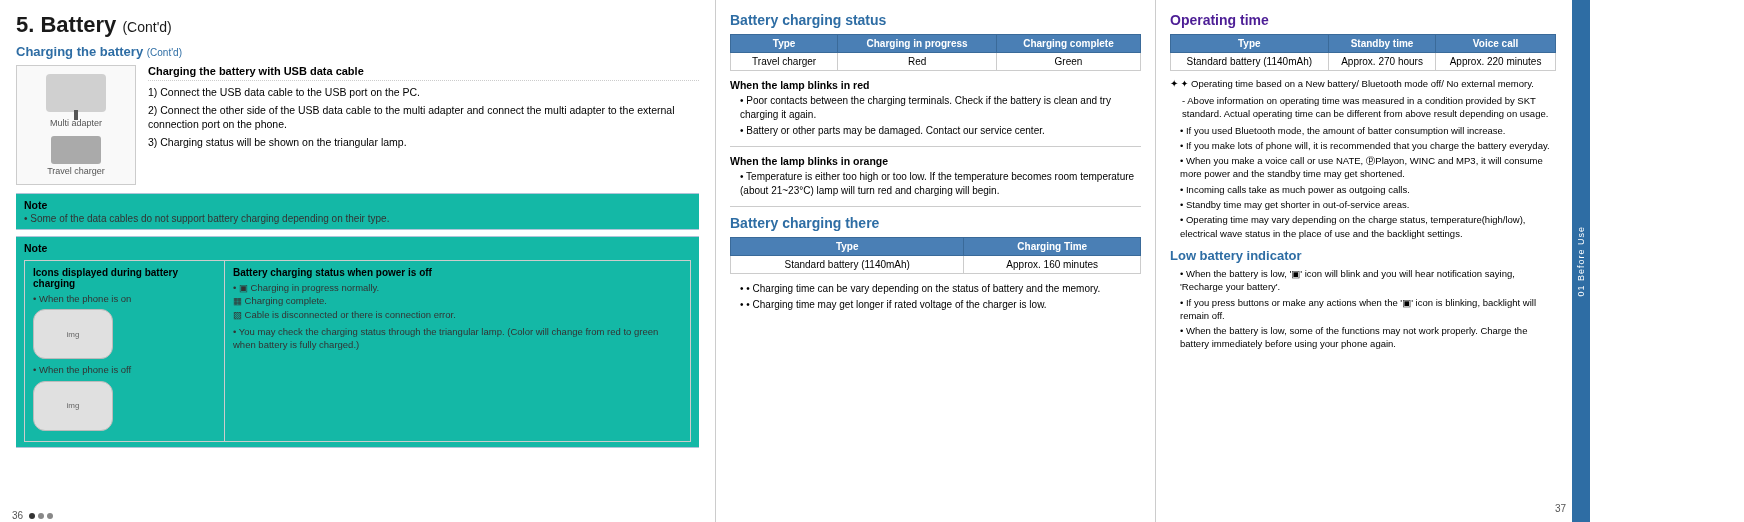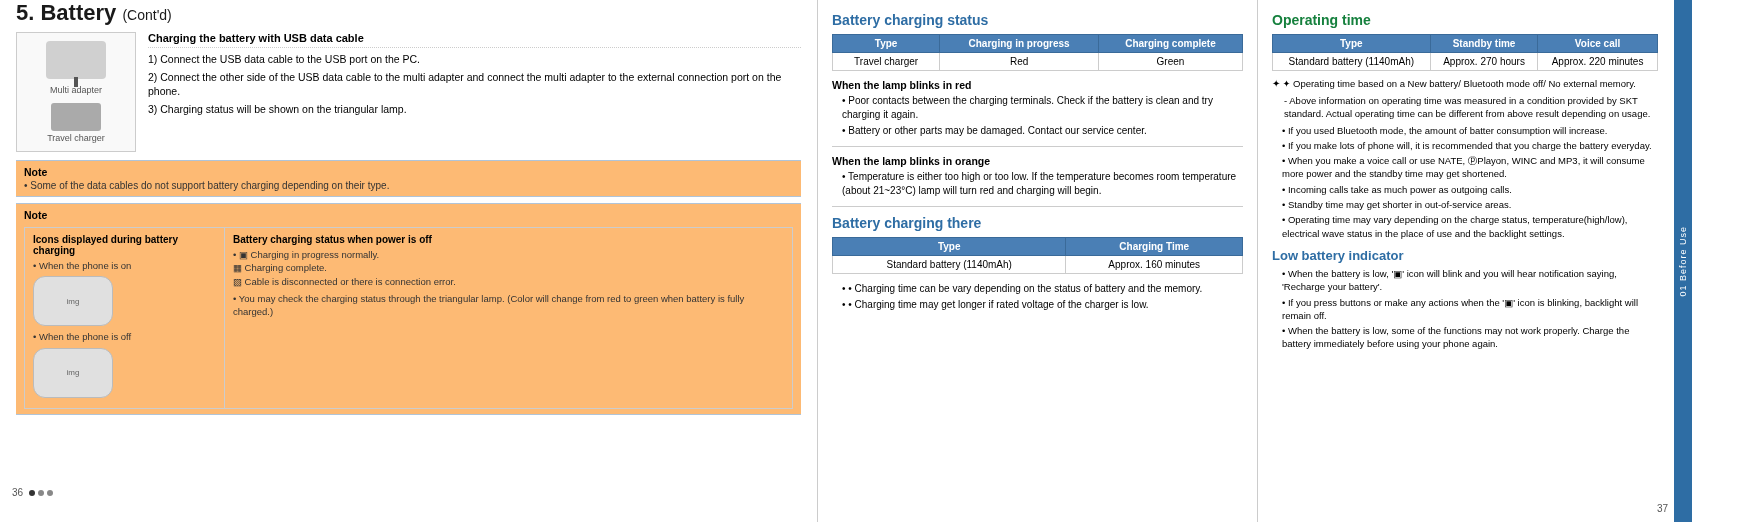--- a/index.html
+++ b/index.html
@@ -8,22 +8,22 @@
       font-size: 11px;
       background: #fff;
       width: 1744px;
       min-height: 522px;
       display: flex;
       overflow: hidden;
     }
 
     
     .left-panel {
-      width: 818px;
-      padding: 0 16px;
+      width: 716px;
+      padding: 12px 16px;
       border-right: 1px solid #ccc;
       position: relative;
     }
 
     .main-title {
       font-size: 22px;
       font-weight: bold;
       color: #1a1a1a;
       margin-bottom: 6px;
     }
@@ -109,21 +109,21 @@
       margin-bottom: 4px;
     }
 
     .step {
       margin-bottom: 3px;
       font-size: 10.5px;
       line-height: 1.4;
     }
 
     .note-box {
-      background: #fdba74;
+      background: #14b8a6;
       border-top: 1px solid #b0c4d8;
       border-bottom: 1px solid #b0c4d8;
       padding: 5px 8px;
       margin-bottom: 6px;
     }
     .note-title {
       font-weight: bold;
       font-size: 10.5px;
       margin-bottom: 2px;
     }
@@ -168,21 +168,21 @@
       margin: 4px 0;
       display: flex;
       align-items: center;
       justify-content: center;
       font-size: 8px;
       color: #666;
     }
 
     .page-num-left {
       position: absolute;
-      bottom: 24px;
+      bottom: 1px;
       left: 12px;
       font-size: 10px;
       color: #555;
       display: flex;
       align-items: center;
       gap: 6px;
     }
     .dots {
       display: flex;
       gap: 3px;
@@ -274,21 +274,21 @@
       transform: rotate(180deg);
       color: #fff;
       font-size: 9px;
       letter-spacing: 1px;
       white-space: nowrap;
     }
 
     .op-section-title {
       font-size: 14px;
       font-weight: bold;
-      color: #15803d;
+      color: #4c1d95;
       margin-bottom: 6px;
     }
 
     table.op-table {
       width: 95%;
       border-collapse: collapse;
       margin-bottom: 6px;
       font-size: 10px;
     }
     table.op-table th {
@@ -346,20 +346,24 @@
   </style>
 </head>
 <body>
 
 <div class="left-panel">
   <div class="main-title">
     <span>5. Battery</span>
     <span class="cont">(Cont'd)</span>
   </div>
 
+  <div class="section-title">
+    <span>Charging the battery</span>
+    <span class="cont-small">(Cont'd)</span>
+  </div>
 
   <div class="charging-content">
     <div class="charging-image-box">
       <div class="adapter-icon"></div>
       <div class="image-label">Multi adapter</div>
       <div class="charger-icon"></div>
       <div class="image-label">Travel charger</div>
     </div>
     <div class="charging-steps">
       <div class="steps-title">Charging the battery with USB data cable</div>

